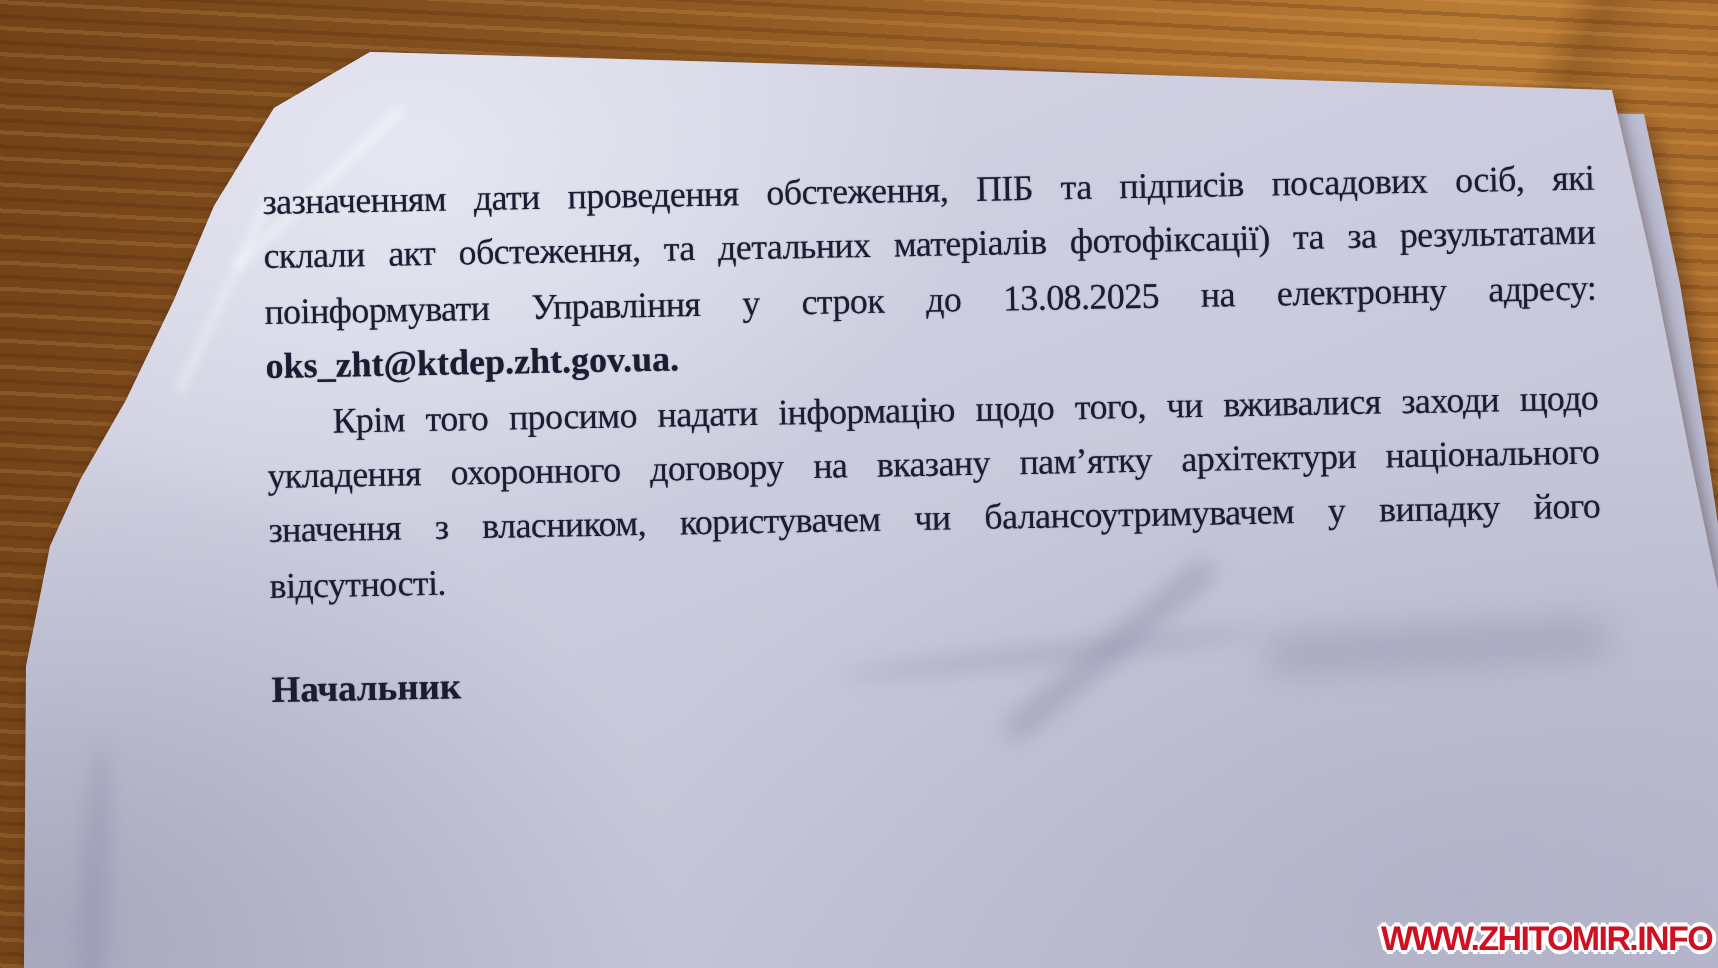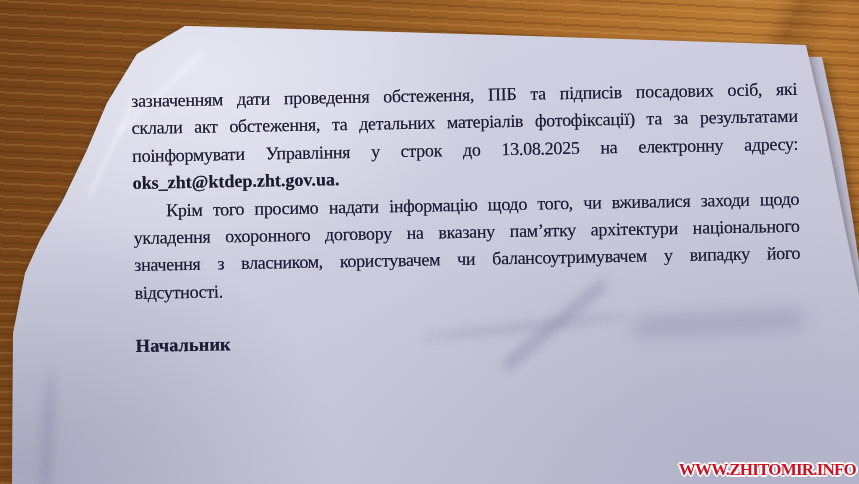--- a/index.html
+++ b/index.html
@@ -73,21 +73,21 @@
     transform:rotate(-40deg);filter:blur(6px);
   }
   .name-bar{
     position:absolute;left:633px;top:315px;width:172px;height:17px;
     background:#9c9cb4;border-radius:8px;opacity:.8;
     transform:rotate(-3deg);filter:blur(9px);
   }
   
   .watermark{
     position:absolute;right:3px;bottom:4px;
-    font-family:Liberation Serif, serif;
+    font-family:Liberation Sans, sans-serif;
     font-weight:bold;font-size:17px;letter-spacing:-0.8px;
     color:#cf1020;
     text-shadow:
       -2px 0 0 #fff, 2px 0 0 #fff, 0 -2px 0 #fff, 0 2px 0 #fff,
       -1px -1px 0 #fff, 1px -1px 0 #fff, -1px 1px 0 #fff, 1px 1px 0 #fff;
   }
 </style>
 </head>
 <body>
 

